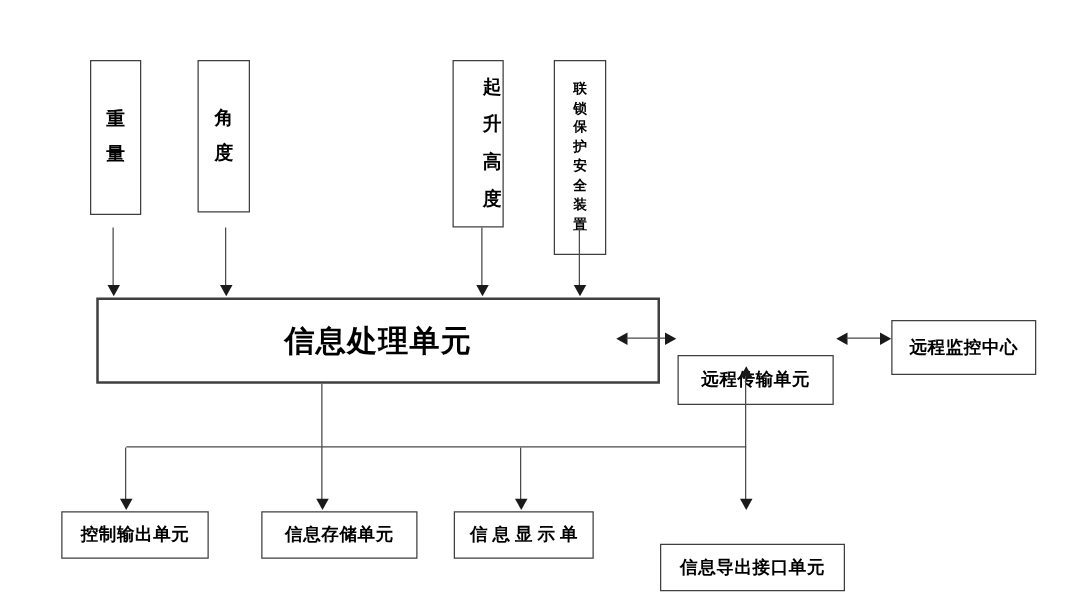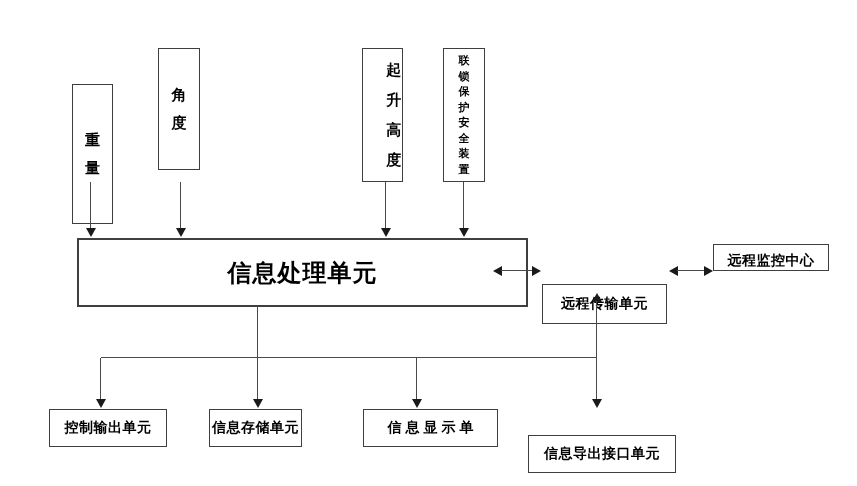--- a/index.html
+++ b/index.html
@@ -76,30 +76,30 @@
     border-bottom: 5px solid transparent;
     border-left: 9px solid #1a1a1a;
   }
   .ls4 { letter-spacing: 4px; padding-left: 4px; }
 </style>
 </head>
 <body>
 
 <div class="canvas">
 
-  <div class="box" style="left:72px;top:48px;width:41px;height:140px;margin-top:36px;">
+  <div class="box" style="left:72px;top:48px;width:41px;height:124px;">
     <span class="vtext vt-big">重量</span>
   </div>
   <div class="box" style="left:158px;top:48px;width:42px;height:122px;">
     <span class="vtext vt-big">角度</span>
   </div>
   <div class="box" style="left:362px;top:48px;width:41px;height:134px;justify-content:flex-end;">
     <span class="vtext vt-mid">起升高度</span>
   </div>
-  <div class="box" style="left:443px;top:48px;width:42px;height:134px;">
+  <div class="box" style="left:443px;top:48px;width:42px;height:156px;">
     <span class="vtext vt-small">联锁保护安全装置</span>
   </div>
 
   <div class="vline" style="left:90px;top:182px;height:47px;"></div>
   <div class="head head-down" style="left:86px;top:228px;"></div>
 
   <div class="vline" style="left:180px;top:182px;height:47px;"></div>
   <div class="head head-down" style="left:176px;top:228px;"></div>
 
   <div class="vline" style="left:385px;top:182px;height:47px;"></div>
@@ -108,21 +108,21 @@
   <div class="vline" style="left:463px;top:182px;height:47px;"></div>
   <div class="head head-down" style="left:459px;top:228px;"></div>
 
   <div class="box box-main" style="left:41px;top:238px;width:451px;height:69px;">
     <span>信息处理单元</span>
   </div>
 
   <div class="box box-side" style="left:542px;top:252px;width:125px;height:40px;margin-top:32px;">
     <span>远程传输单元</span>
   </div>
-  <div class="box box-side" style="left:713px;top:244px;width:116px;height:27px;align-items:flex-end;">
+  <div class="box box-side" style="left:713px;top:256px;width:116px;height:44px;">
     <span>远程监控中心</span>
   </div>
 
   <div class="head head-left" style="left:493px;top:266px;"></div>
   <div class="hline" style="left:501px;top:270px;width:32px;"></div>
   <div class="head head-right" style="left:532px;top:266px;"></div>
 
   <div class="head head-left" style="left:669px;top:266px;"></div>
   <div class="hline" style="left:677px;top:270px;width:28px;"></div>
   <div class="head head-right" style="left:704px;top:266px;"></div>
@@ -138,23 +138,23 @@
   <div class="vline" style="left:416px;top:358px;height:42px;"></div>
   <div class="head head-down" style="left:412px;top:399px;"></div>
 
   <div class="head head-up" style="left:592px;top:293px;"></div>
   <div class="vline" style="left:596px;top:301px;height:99px;"></div>
   <div class="head head-down" style="left:592px;top:399px;"></div>
 
   <div class="box box-bottom" style="left:49px;top:409px;width:118px;height:38px;">
     <span>控制输出单元</span>
   </div>
-  <div class="box box-bottom" style="left:209px;top:409px;width:93px;height:38px;">
+  <div class="box box-bottom" style="left:209px;top:409px;width:125px;height:38px;">
     <span>信息存储单元</span>
   </div>
-  <div class="box box-bottom" style="left:363px;top:409px;width:135px;height:38px;">
+  <div class="box box-bottom" style="left:363px;top:409px;width:112px;height:38px;">
     <span class="ls4">信息显示单</span>
   </div>
   <div class="box box-bottom" style="left:528px;top:409px;width:148px;height:38px;margin-top:26px;">
     <span>信息导出接口单元</span>
   </div>
 
 </div>
 
 </body></html>

